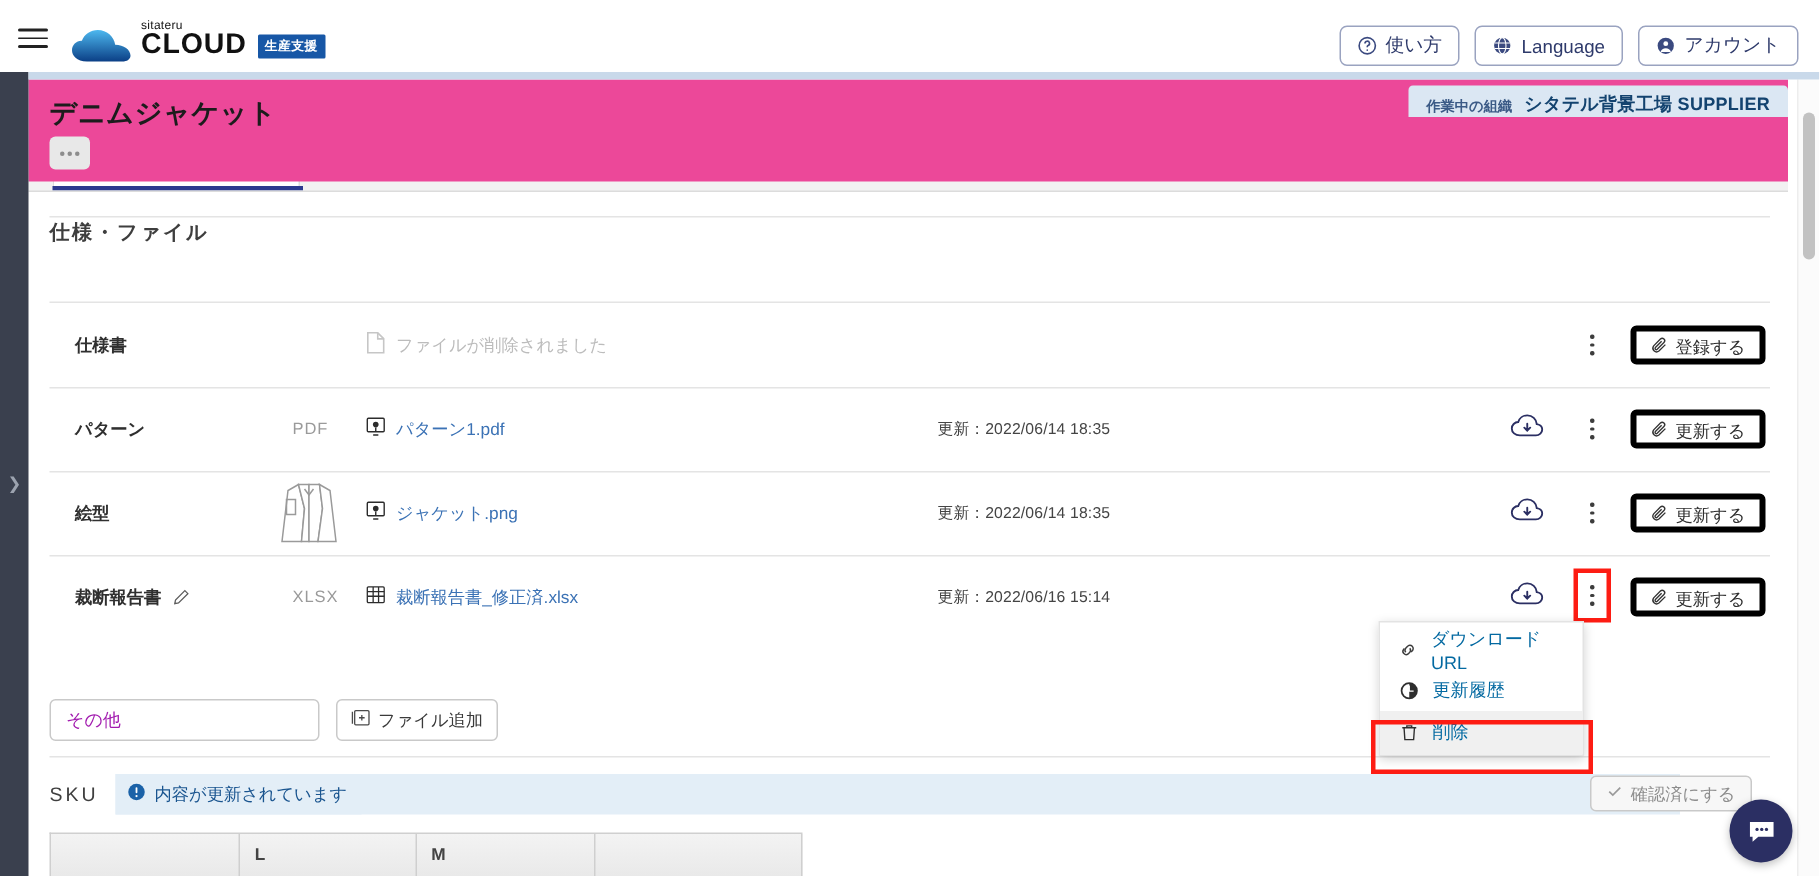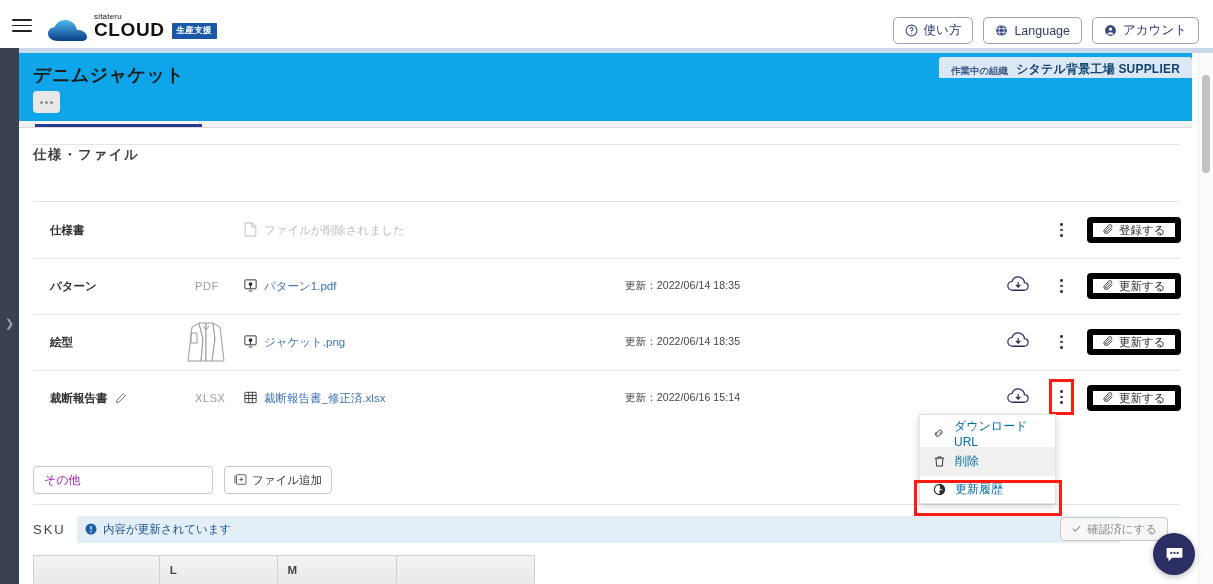--- a/index.html
+++ b/index.html
@@ -71,21 +71,21 @@
 
   
   .blue-strip {
     position: absolute; left: 19px; top: 48px; width: 1194px; height: 5px;
     background: #c9d9ea; z-index: 45;
   }
 
   
   .title-band {
     position: absolute; left: 19px; top: 53px; width: 1173px; height: 68px;
-    background: #0ea5e9; z-index: 30; text-align: right;
+    background: #ec4899; z-index: 30; text-align: right;
   }
   .page-title {
     position: absolute; left: 14px; top: 10px;
     font-size: 18px; font-weight: 700; color: #1c1c1c; letter-spacing: .5px;
   }
   .dots-btn {
     position: absolute; left: 14px; top: 38px;
     width: 27px; height: 22px; background: #e8e8e8; border-radius: 4px;
     display: flex; align-items: center; justify-content: center; gap: 2px;
     cursor: pointer;
@@ -157,23 +157,23 @@
   .fr-cloud { position: absolute; left: 988px; cursor: pointer; }
   .fr-kebab {
     position: absolute; left: 1034px; width: 17px; height: 28px;
     display: flex; flex-direction: column; align-items: center; justify-content: center; gap: 3px;
     cursor: pointer;
   }
   .fr-kebab i { width: 2.6px; height: 2.6px; background: #3d3d3d; border-radius: 50%; display: block; }
   .fr-kebab.highlight { outline: 3px solid #fd1c13; outline-offset: 1px; }
   .fr-action {
     position: absolute; left: 1068px;
-    border: 6px solid #000000; border-radius: 4px; background: #fff;
+    border: 4px solid #000000; border-radius: 4px; background: #fff;
     font-size: 11.5px; color: #2e2e2e; height: 26px; padding: 0 9px;
-    display: flex; align-items: flex-start; gap: 5px; cursor: pointer; white-space: nowrap;
+    display: flex; align-items: flex-end; gap: 5px; cursor: pointer; white-space: nowrap;
   }
 
   
   .other-row { position: absolute; left: 0; top: 330px; width: 1173px; height: 46px; }
   .other-input {
     position: absolute; left: 14px; top: 8px; width: 180px; height: 28px;
     border: 1px solid #c9c9c9; border-radius: 4px; background: #fff;
     font-size: 12px; color: #a21caf; padding: 0 10px; font-family: inherit;
   }
   .add-file-btn {
@@ -559,40 +559,40 @@
   <div class="menu">
     <div class="menu-item">
       <span class="mi-icon">
         <svg width="13" height="13" viewBox="0 0 24 24" fill="none" stroke="#3c3c3c" stroke-width="1.8">
           <path d="M9.5 14.5a4 4 0 0 1 0-5l2-2a4 4 0 1 1 5.6 5.6l-1 1"></path>
           <path d="M14.5 9.5a4 4 0 0 1 0 5l-2 2A4 4 0 0 1 6.9 10.9l1-1"></path>
         </svg>
       </span>
       <span>ダウンロードURL</span>
     </div>
+    <div class="menu-item">
+      <span class="mi-icon">
+        <svg width="13" height="13" viewBox="0 0 24 24" fill="#2e2e2e">
+          <circle cx="12" cy="12" r="10.5"></circle>
+          <path d="M12 3.6A8.4 8.4 0 0 0 12 20.4z" fill="#fff"></path>
+          <path d="M12 5.6v6.8h5.4" stroke="#fff" stroke-width="1.6" fill="none"></path>
+        </svg>
+      </span>
+      <span>更新履歴</span>
+    </div>
     <div class="menu-item last">
       <span class="mi-icon">
         <svg width="13" height="13" viewBox="0 0 24 24" fill="none" stroke="#2e2e2e" stroke-width="1.7">
           <path d="M3.4 5.8h17.2"></path>
           <path d="M9 5.8V3.6h6v2.2"></path>
           <path d="M5.6 5.8l1 14.6h10.8l1-14.6"></path>
         </svg>
       </span>
       <span>削除</span>
     </div>
-    <div class="menu-item">
-      <span class="mi-icon">
-        <svg width="13" height="13" viewBox="0 0 24 24" fill="#2e2e2e">
-          <circle cx="12" cy="12" r="10.5"></circle>
-          <path d="M12 3.6A8.4 8.4 0 0 0 12 20.4z" fill="#fff"></path>
-          <path d="M12 5.6v6.8h5.4" stroke="#fff" stroke-width="1.6" fill="none"></path>
-        </svg>
-      </span>
-      <span>更新履歴</span>
-    </div>
   </div>
   <div class="menu-highlight"></div>
 
   <div class="scroll-track"></div>
   <div class="scroll-thumb"></div>
 
   <div class="chat-fab">
     <svg width="21" height="21" viewBox="0 0 24 24" fill="#fff">
       <path d="M3 4.6h18v11.2H9.4L5 19.6v-3.8H3z"></path>
       <g fill="#2b2f63">

